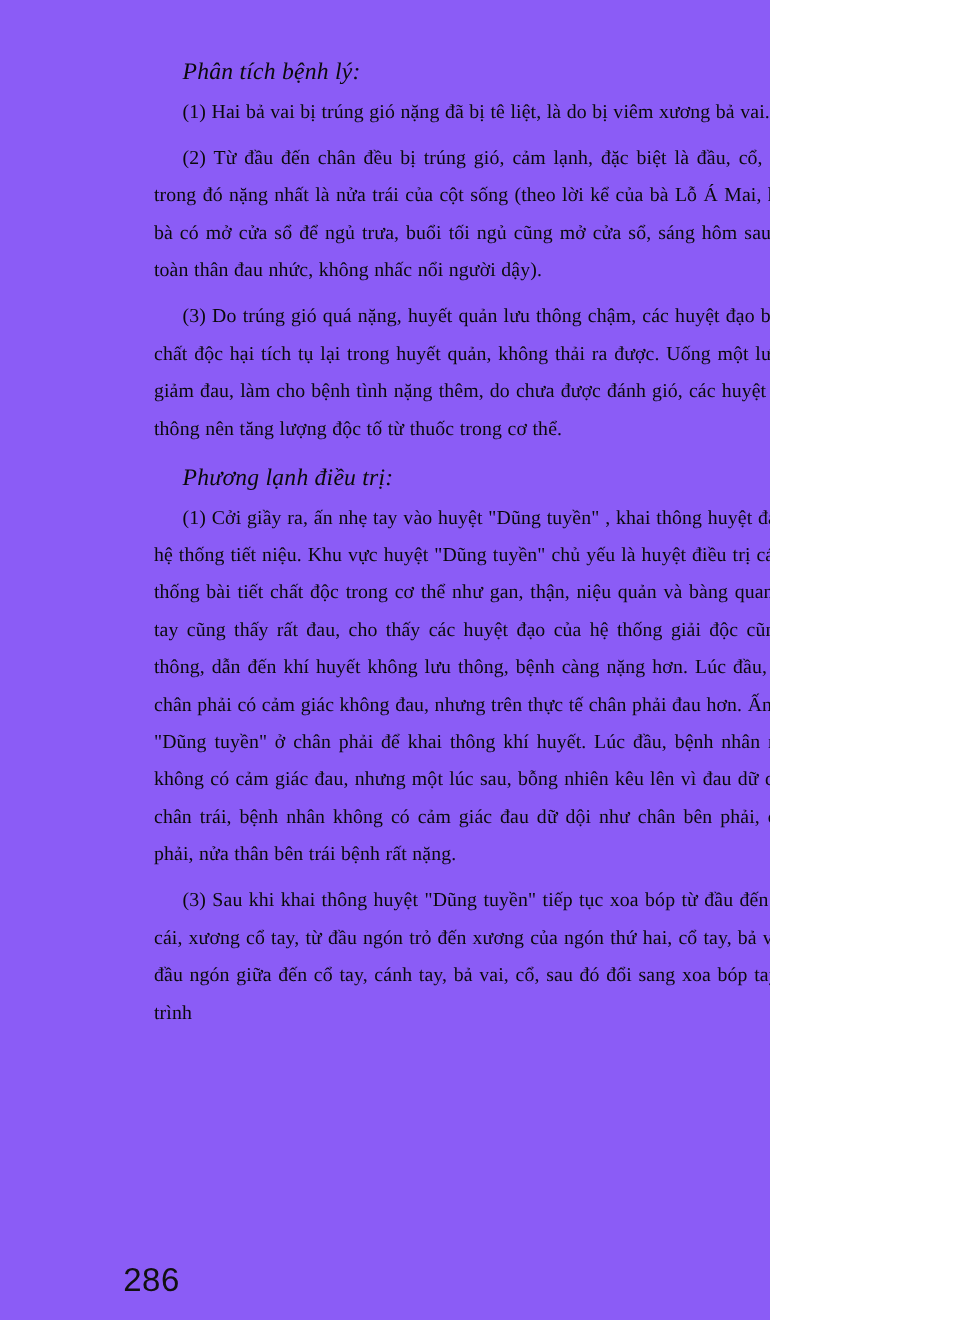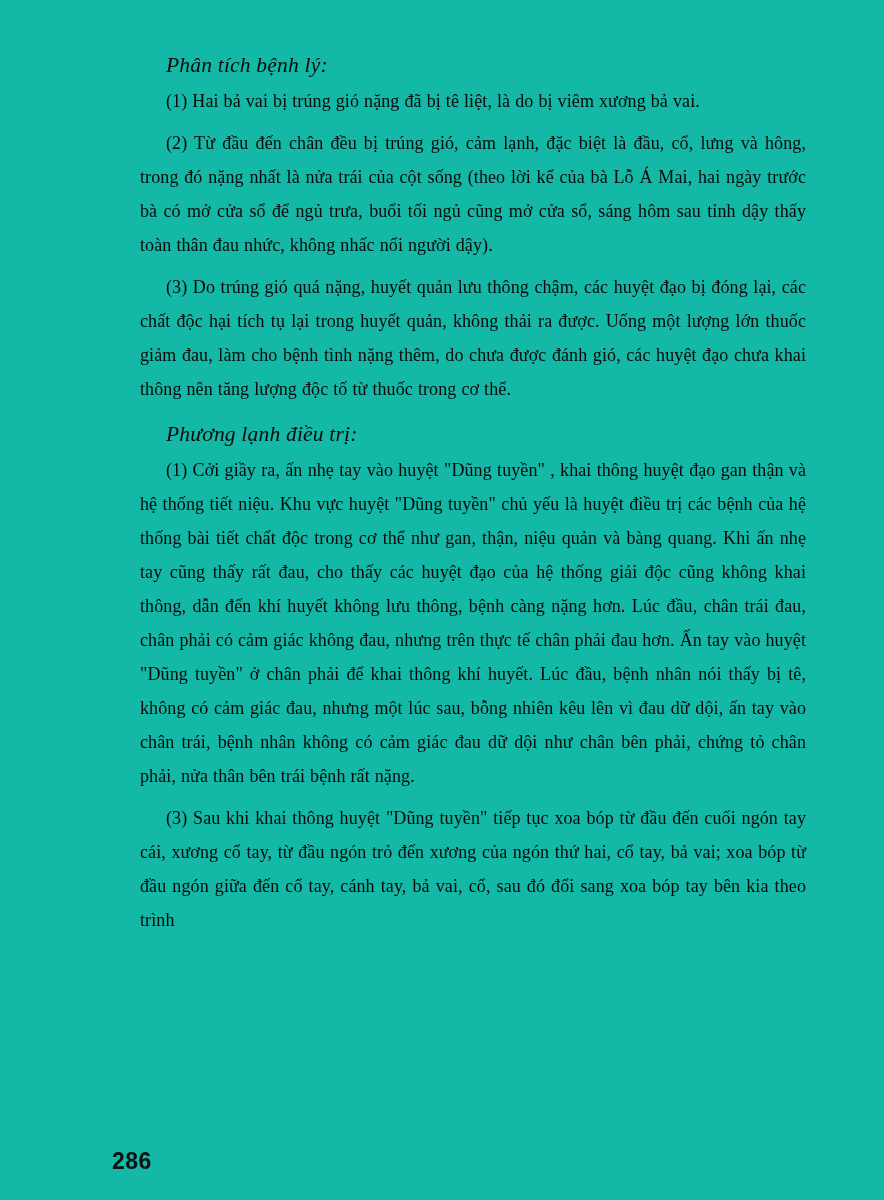--- a/index.html
+++ b/index.html
@@ -2,23 +2,23 @@
 <html><head>
 <meta charset="utf-8">
 <style>
   html, body {
     margin: 0;
     padding: 0;
     background: #ffffff;
   }
   .page {
     position: relative;
-    width: 884px;
+    width: 700px;
     height: 1200px;
-    background: #14b8a6;
+    background: #8b5cf6;
     overflow: hidden;
     font-family: "Liberation Serif", "DejaVu Serif", serif;
     color: #0a0a0a;
   }
   .content {
     position: absolute;
     left: 140px;
     top: 48px;
     width: 666px;
   }
@@ -45,22 +45,22 @@
     margin-top: 8px;
   }
   .section-heading.gap-before {
     margin-top: 11px;
   }
   .page-number {
     position: absolute;
     left: 112px;
     top: 1148px;
     font-family: "Liberation Sans", "DejaVu Sans", sans-serif;
-    font-size: 23px;
-    font-weight: 700;
+    font-size: 30px;
+    font-weight: 400;
     letter-spacing: 0.5px;
     color: #111111;
   }
 </style>
 </head>
 <body>
 
 <div class="page">
 
   <div class="content">

